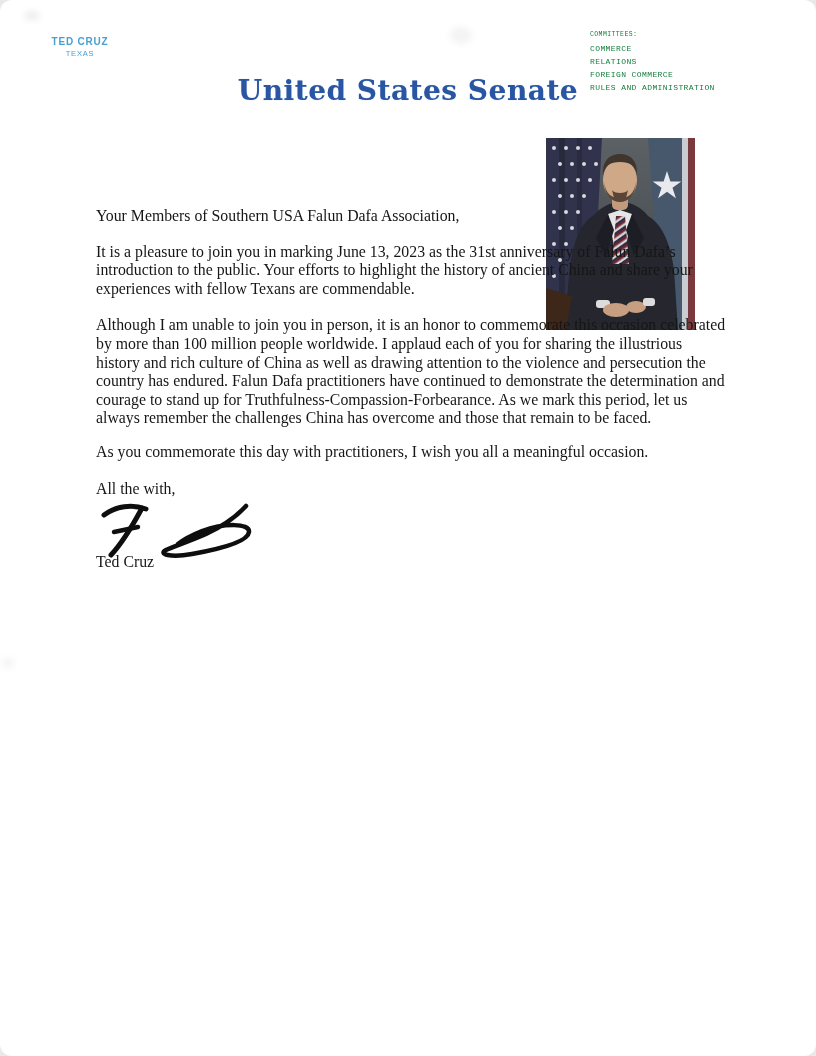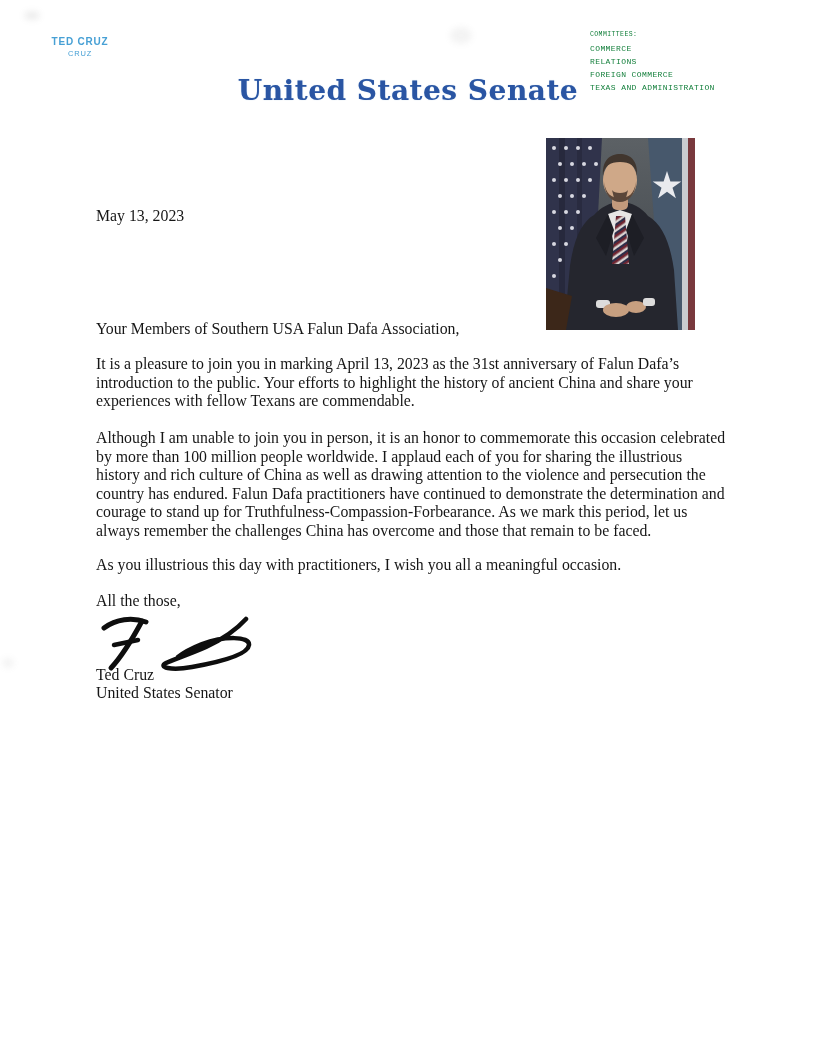--- a/index.html
+++ b/index.html
@@ -7,20 +7,21 @@
   body { font-family: "Liberation Serif", serif; }
 
   .page {
     position: relative;
     width: 816px;
     height: 1056px;
     margin: 0 auto;
     background: #ffffff;
     overflow: hidden;
     color: #1a1a1a;
+    border-radius: 12px;
   }
 
   
   .smudge {
     position: absolute;
     background: #909090;
     border-radius: 50%;
     filter: blur(3px);
     opacity: 0.16;
   }
@@ -94,31 +95,31 @@
 <body>
 
 <div class="page">
 
   <div class="smudge smudge-1"></div>
   <div class="smudge smudge-2"></div>
   <div class="smudge smudge-3"></div>
 
   <div class="senator-block">
     <div class="senator-name">TED CRUZ</div>
-    <div class="senator-state">CRUZ</div>
+    <div class="senator-state">TEXAS</div>
   </div>
 
   <div class="masthead">United States Senate</div>
 
   <div class="committees-block">
     <div class="committees-label">COMMITTEES:</div>
     <div class="committee-item">COMMERCE</div>
     <div class="committee-item">RELATIONS</div>
     <div class="committee-item">FOREIGN COMMERCE</div>
-    <div class="committee-item">TEXAS AND ADMINISTRATION</div>
+    <div class="committee-item">RULES AND ADMINISTRATION</div>
   </div>
 
   <div class="portrait">
     <svg viewBox="0 0 149 192" preserveAspectRatio="none">
       <defs>
         <linearGradient id="bgGrad" x1="0" y1="0" x2="0" y2="1">
           <stop offset="0" stop-color="#5c6165"></stop>
           <stop offset="1" stop-color="#3f4449"></stop>
         </linearGradient>
         <pattern id="tieStripes" width="7" height="7" patternUnits="userSpaceOnUse" patternTransform="rotate(55)">
@@ -193,36 +194,34 @@
         <ellipse cx="70" cy="172" rx="13" ry="7" fill="#c79f80"></ellipse>
         <ellipse cx="90" cy="169" rx="10" ry="6" fill="#c79f80"></ellipse>
         <rect x="97" y="160" width="12" height="8" rx="3" fill="#dddcdc"></rect>
       </g>
 
       <polygon points="0,150 26,158 20,192 0,192" fill="#3c2719"></polygon>
     </svg>
   </div>
 
   <div class="letter">
-    <p class="date-line">May 13, 2023</p>
 
     <p class="salutation">Your Members of Southern USA Falun Dafa Association,</p>
 
-    <p class="para-1">It is a pleasure to join you in marking April 13, 2023 as the 31st anniversary of Falun Dafa’s introduction to the public. Your efforts to highlight the history of ancient China and share your experiences with fellow Texans are commendable.</p>
+    <p class="para-1">It is a pleasure to join you in marking June 13, 2023 as the 31st anniversary of Falun Dafa’s introduction to the public. Your efforts to highlight the history of ancient China and share your experiences with fellow Texans are commendable.</p>
     <p class="para-2">Although I am unable to join you in person, it is an honor to commemorate this occasion celebrated by more than 100 million people worldwide. I applaud each of you for sharing the illustrious history and rich culture of China as well as drawing attention to the violence and persecution the country has endured. Falun Dafa practitioners have continued to demonstrate the determination and courage to stand up for Truthfulness-Compassion-Forbearance. As we mark this period, let us always remember the challenges China has overcome and those that remain to be faced.</p>
-    <p class="para-3">As you illustrious this day with practitioners, I wish you all a meaningful occasion.</p>
-
-    <p class="closing">All the those,</p>
+    <p class="para-3">As you commemorate this day with practitioners, I wish you all a meaningful occasion.</p>
+
+    <p class="closing">All the with,</p>
 
     <svg class="signature" viewBox="0 0 165 58">
       <g fill="none" stroke="#0e0e0e" stroke-width="5" stroke-linecap="round">
         <path d="M8,14 C20,5 36,3 50,8"></path>
         <path d="M46,7 C38,22 27,41 15,54"></path>
         <path d="M18,31 L42,26" stroke-width="4.5"></path>
         <path d="M150,5 C141,15 127,25 110,33 C92,41 76,46 70,49 C62,53 74,57 96,53 C124,48 152,41 153,31 C154,22 128,22 106,30 C96,34 88,38 82,43" stroke-width="4.5"></path>
       </g>
     </svg>
 
     <p class="signer-name" style="margin:0;">Ted Cruz</p>
-    <p class="signer-title" style="margin:0;">United States Senator</p>
   </div>
 
 </div>
 
 </body></html>

